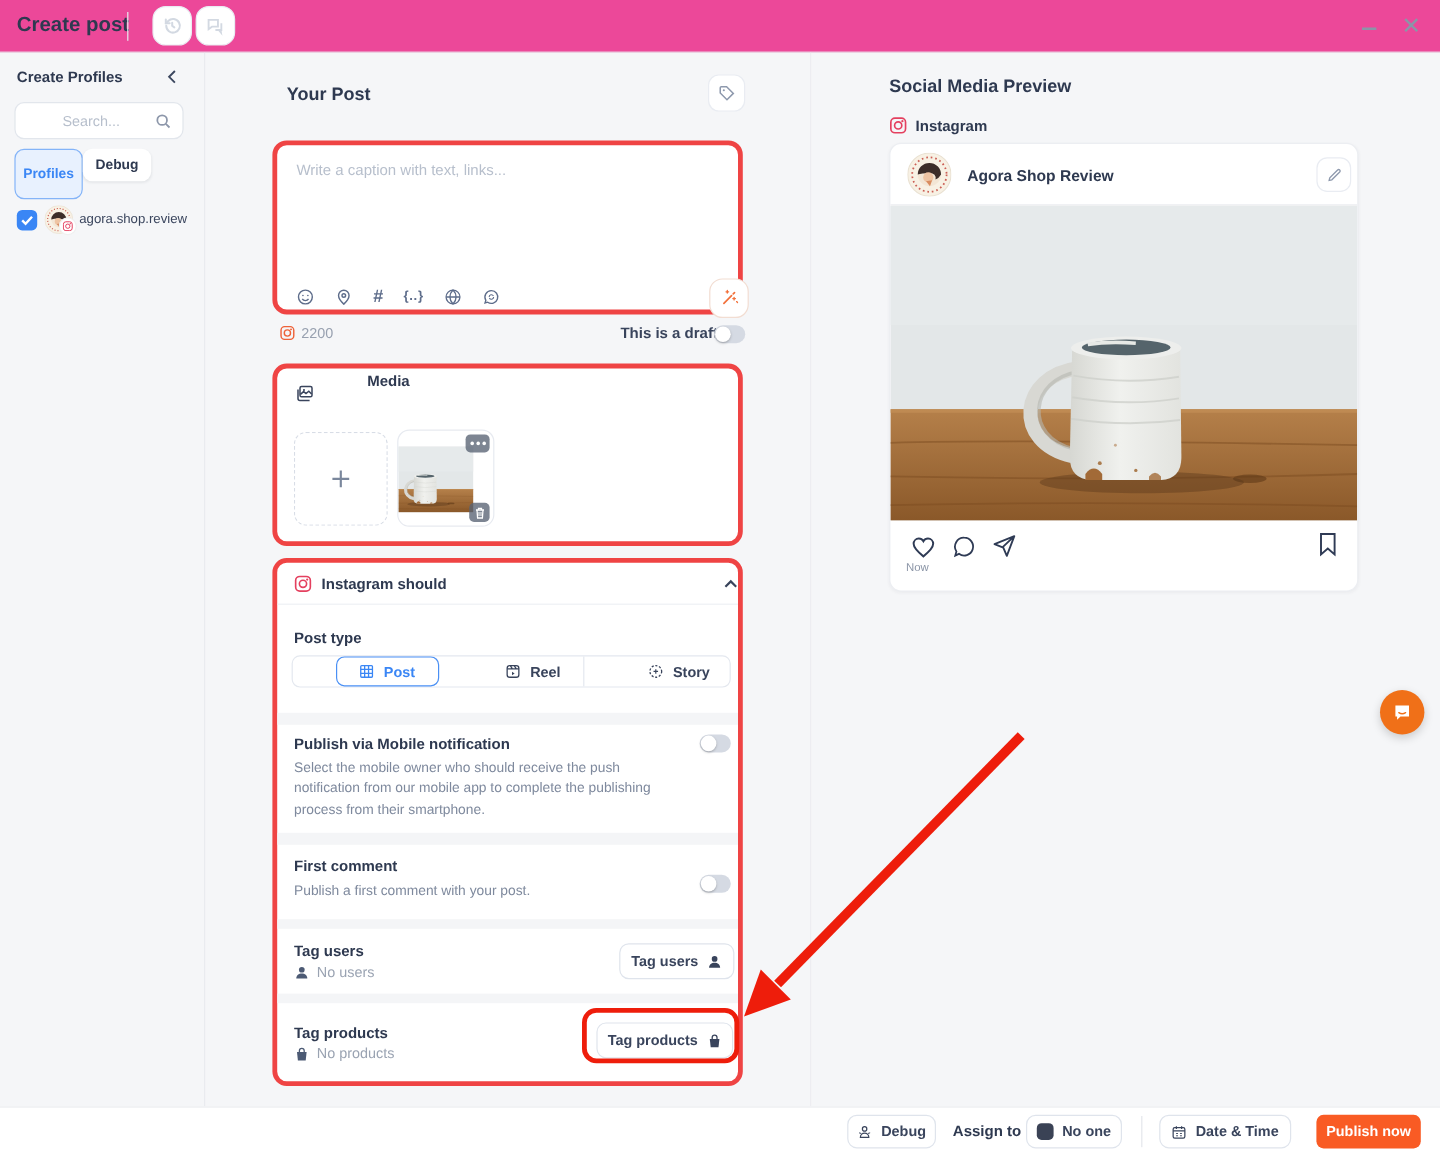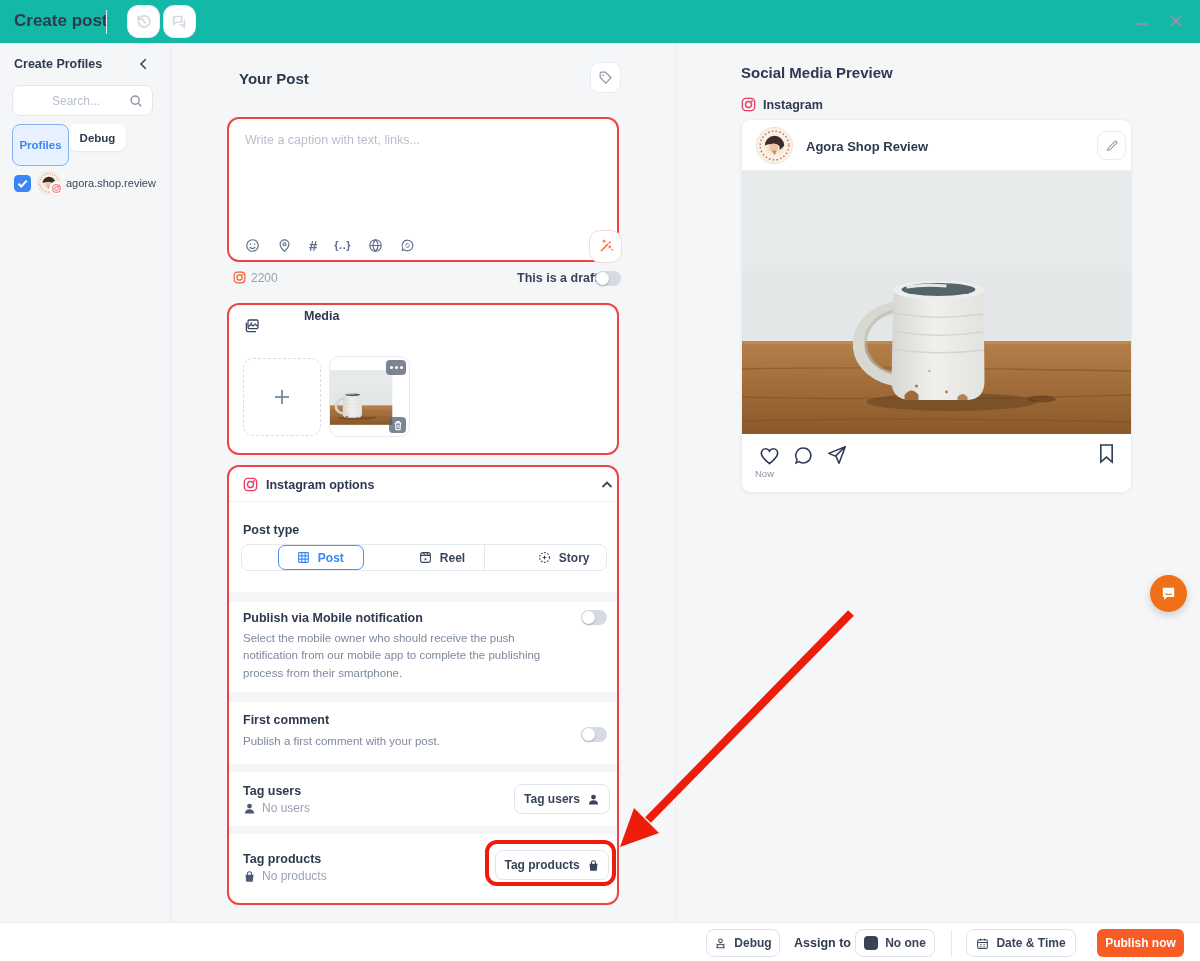--- a/index.html
+++ b/index.html
@@ -1,19 +1,19 @@
 <!DOCTYPE html>
 <html><head>
 <meta charset="utf-8">
 <style>
   * { margin:0; padding:0; box-sizing:border-box; }
   html,body { width:1200px; height:961px; overflow:hidden;
     font-family:"Liberation Sans", sans-serif; background:#f5f6f8; color:#2e3950; }
   .abs { position:absolute; }
-  .card { background:#fff; border:2px solid #ef4444; border-radius:12px; }
+  .card { background:#fff; border:4px solid #ef4444; border-radius:12px; }
   .ttl { font-size:15px; font-weight:bold; color:#2e3950; }
   .sec-ttl { font-size:12.5px; font-weight:bold; color:#2e3950; }
   .ic { display:inline-block; vertical-align:middle; }
   svg { display:block; }
   button { font-family:inherit; cursor:pointer; }
   .iconbtn { background:#fff; border:1px solid #e9ecf2; border-radius:9px;
     display:flex; align-items:center; justify-content:center; }
   .outbtn { background:#fff; border:1px solid #dfe4ec; border-radius:8px;
     display:flex; align-items:center; justify-content:center; gap:7px;
     font-size:12px; font-weight:bold; color:#39445c; }
@@ -90,21 +90,21 @@
       <circle cx="12" cy="7.6" r="4.4" fill="currentColor"></circle>
       <path d="M3.5 21c0-4.6 3.8-7.6 8.5-7.6s8.5 3 8.5 7.6z" fill="currentColor"></path>
     </symbol>
     <symbol id="bag" viewBox="0 0 24 24">
       <path d="M8.3 9.5V6.8a3.7 3.7 0 0 1 7.4 0v2.7" fill="none" stroke="currentColor" stroke-width="2"></path>
       <path d="M4.6 8.8h14.8L18 21.5H6z" fill="currentColor"></path>
     </symbol>
   </defs>
 </svg>
 
-<div class="abs" style="left:0;top:0;width:1200px;height:44px;background:#14b8a6;border-bottom:1px solid #ececf1;">
+<div class="abs" style="left:0;top:0;width:1200px;height:44px;background:#ec4899;border-bottom:1px solid #ececf1;">
   <div class="abs" style="left:14px;top:11px;font-size:17px;font-weight:bold;color:#2e3950;">Create post</div>
   <div class="abs" style="left:106px;top:10px;width:1px;height:24px;background:#e6e9ee;"></div>
   <button class="abs iconbtn" style="left:127px;top:5px;width:33px;height:33px;border-radius:11px;">
     <span class="ic">
       <svg width="17" height="17" viewBox="0 0 24 24" fill="none" stroke="#d3d9e2" stroke-width="2.4" stroke-linecap="round">
         <path d="M5 12a8 8 0 1 0 2.3-5.6L4.5 9"></path>
           <path d="M4.5 4.5V9H9"></path>
           <path d="M12 8.5V12l2.5 1.8"></path>
       </svg>
     </span>
@@ -283,21 +283,21 @@
 </div>
 
 <div class="abs card" style="left:227px;top:465px;width:392px;height:440px;overflow:hidden;">
 
   <div class="abs" style="left:0;top:0;width:100%;height:35px;border-bottom:1px solid #eef0f4;">
     <span class="ic abs" style="left:14px;top:10px;color:#e4405f;">
       <svg width="15" height="15" viewBox="0 0 24 24">
           <use href="#ig"></use>
         </svg>
     </span>
-    <span class="abs sec-ttl" style="left:37px;top:11px;">Instagram options</span>
+    <span class="abs sec-ttl" style="left:37px;top:11px;">Instagram should</span>
     <span class="ic abs" style="left:372px;top:13px;">
       <svg width="12" height="9" viewBox="0 0 12 9" fill="none" stroke="#39445c" stroke-width="1.8">
           <polyline points="1.5,7 6,2.5 10.5,7"></polyline>
         </svg>
     </span>
   </div>
 
   <div class="abs sec-ttl" style="left:14px;top:56px;">Post type</div>
   <div class="seg" style="left:12px;top:77px;width:366px;height:27px;">
     <div class="cell active">

